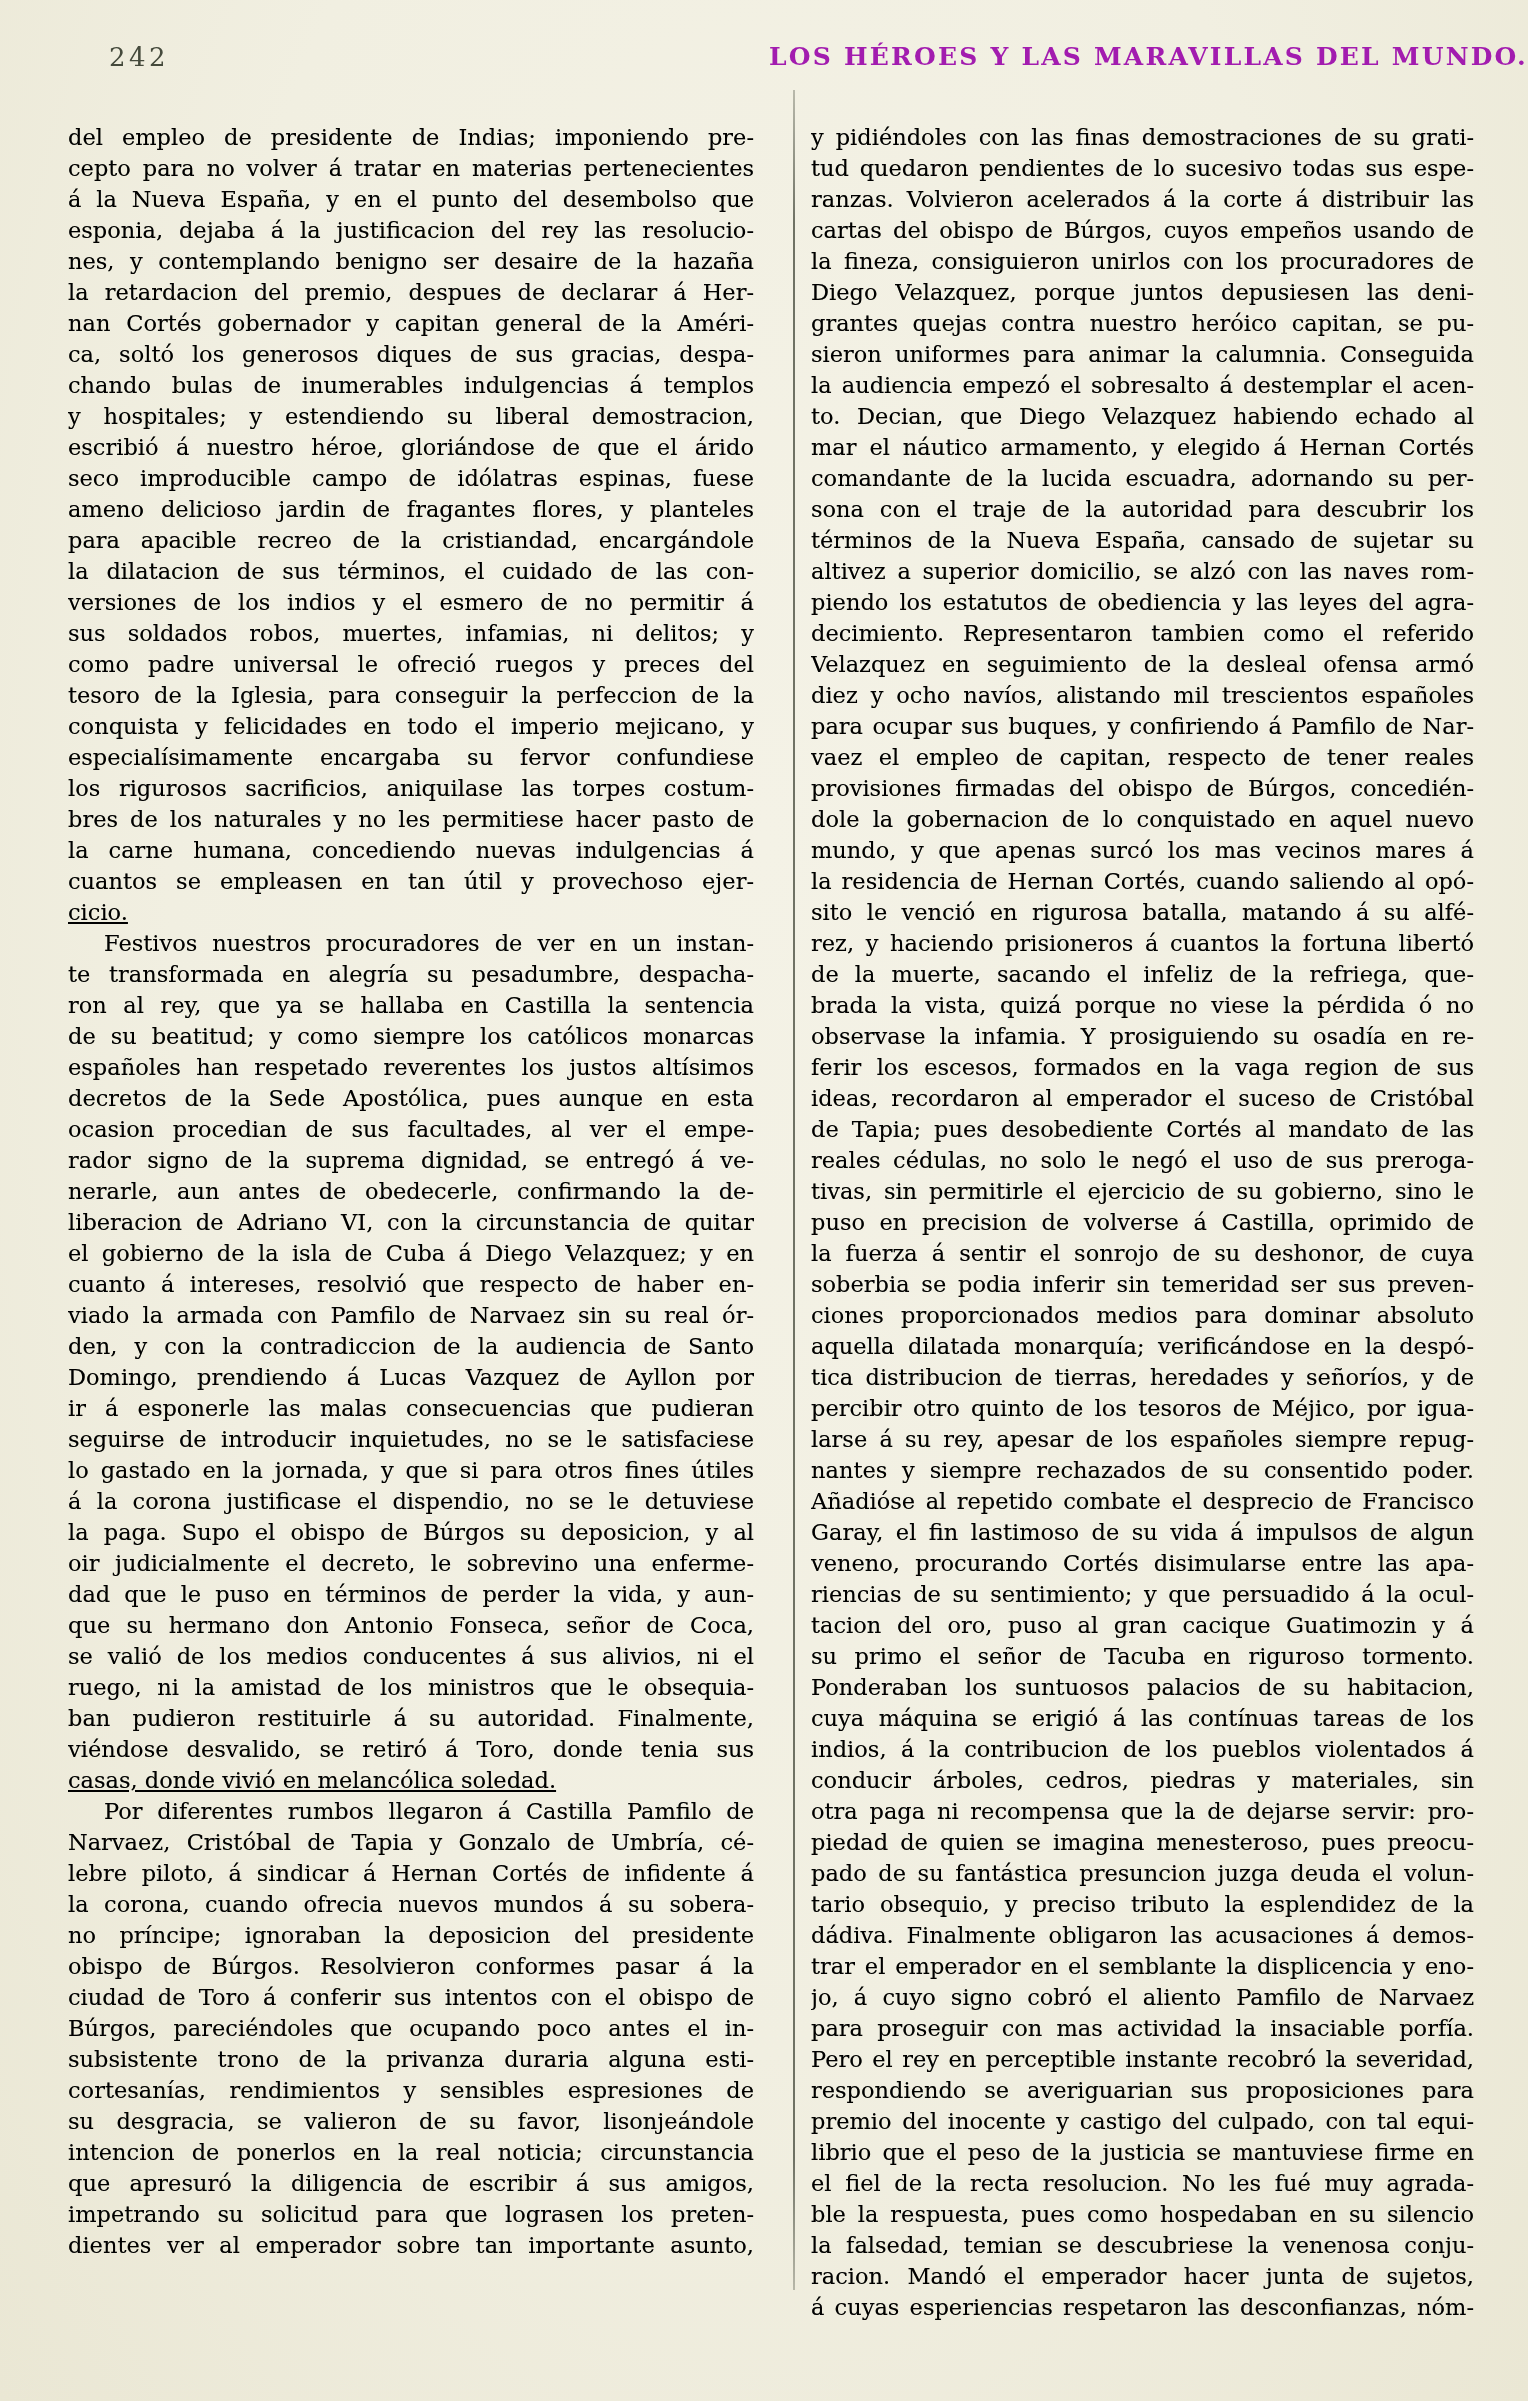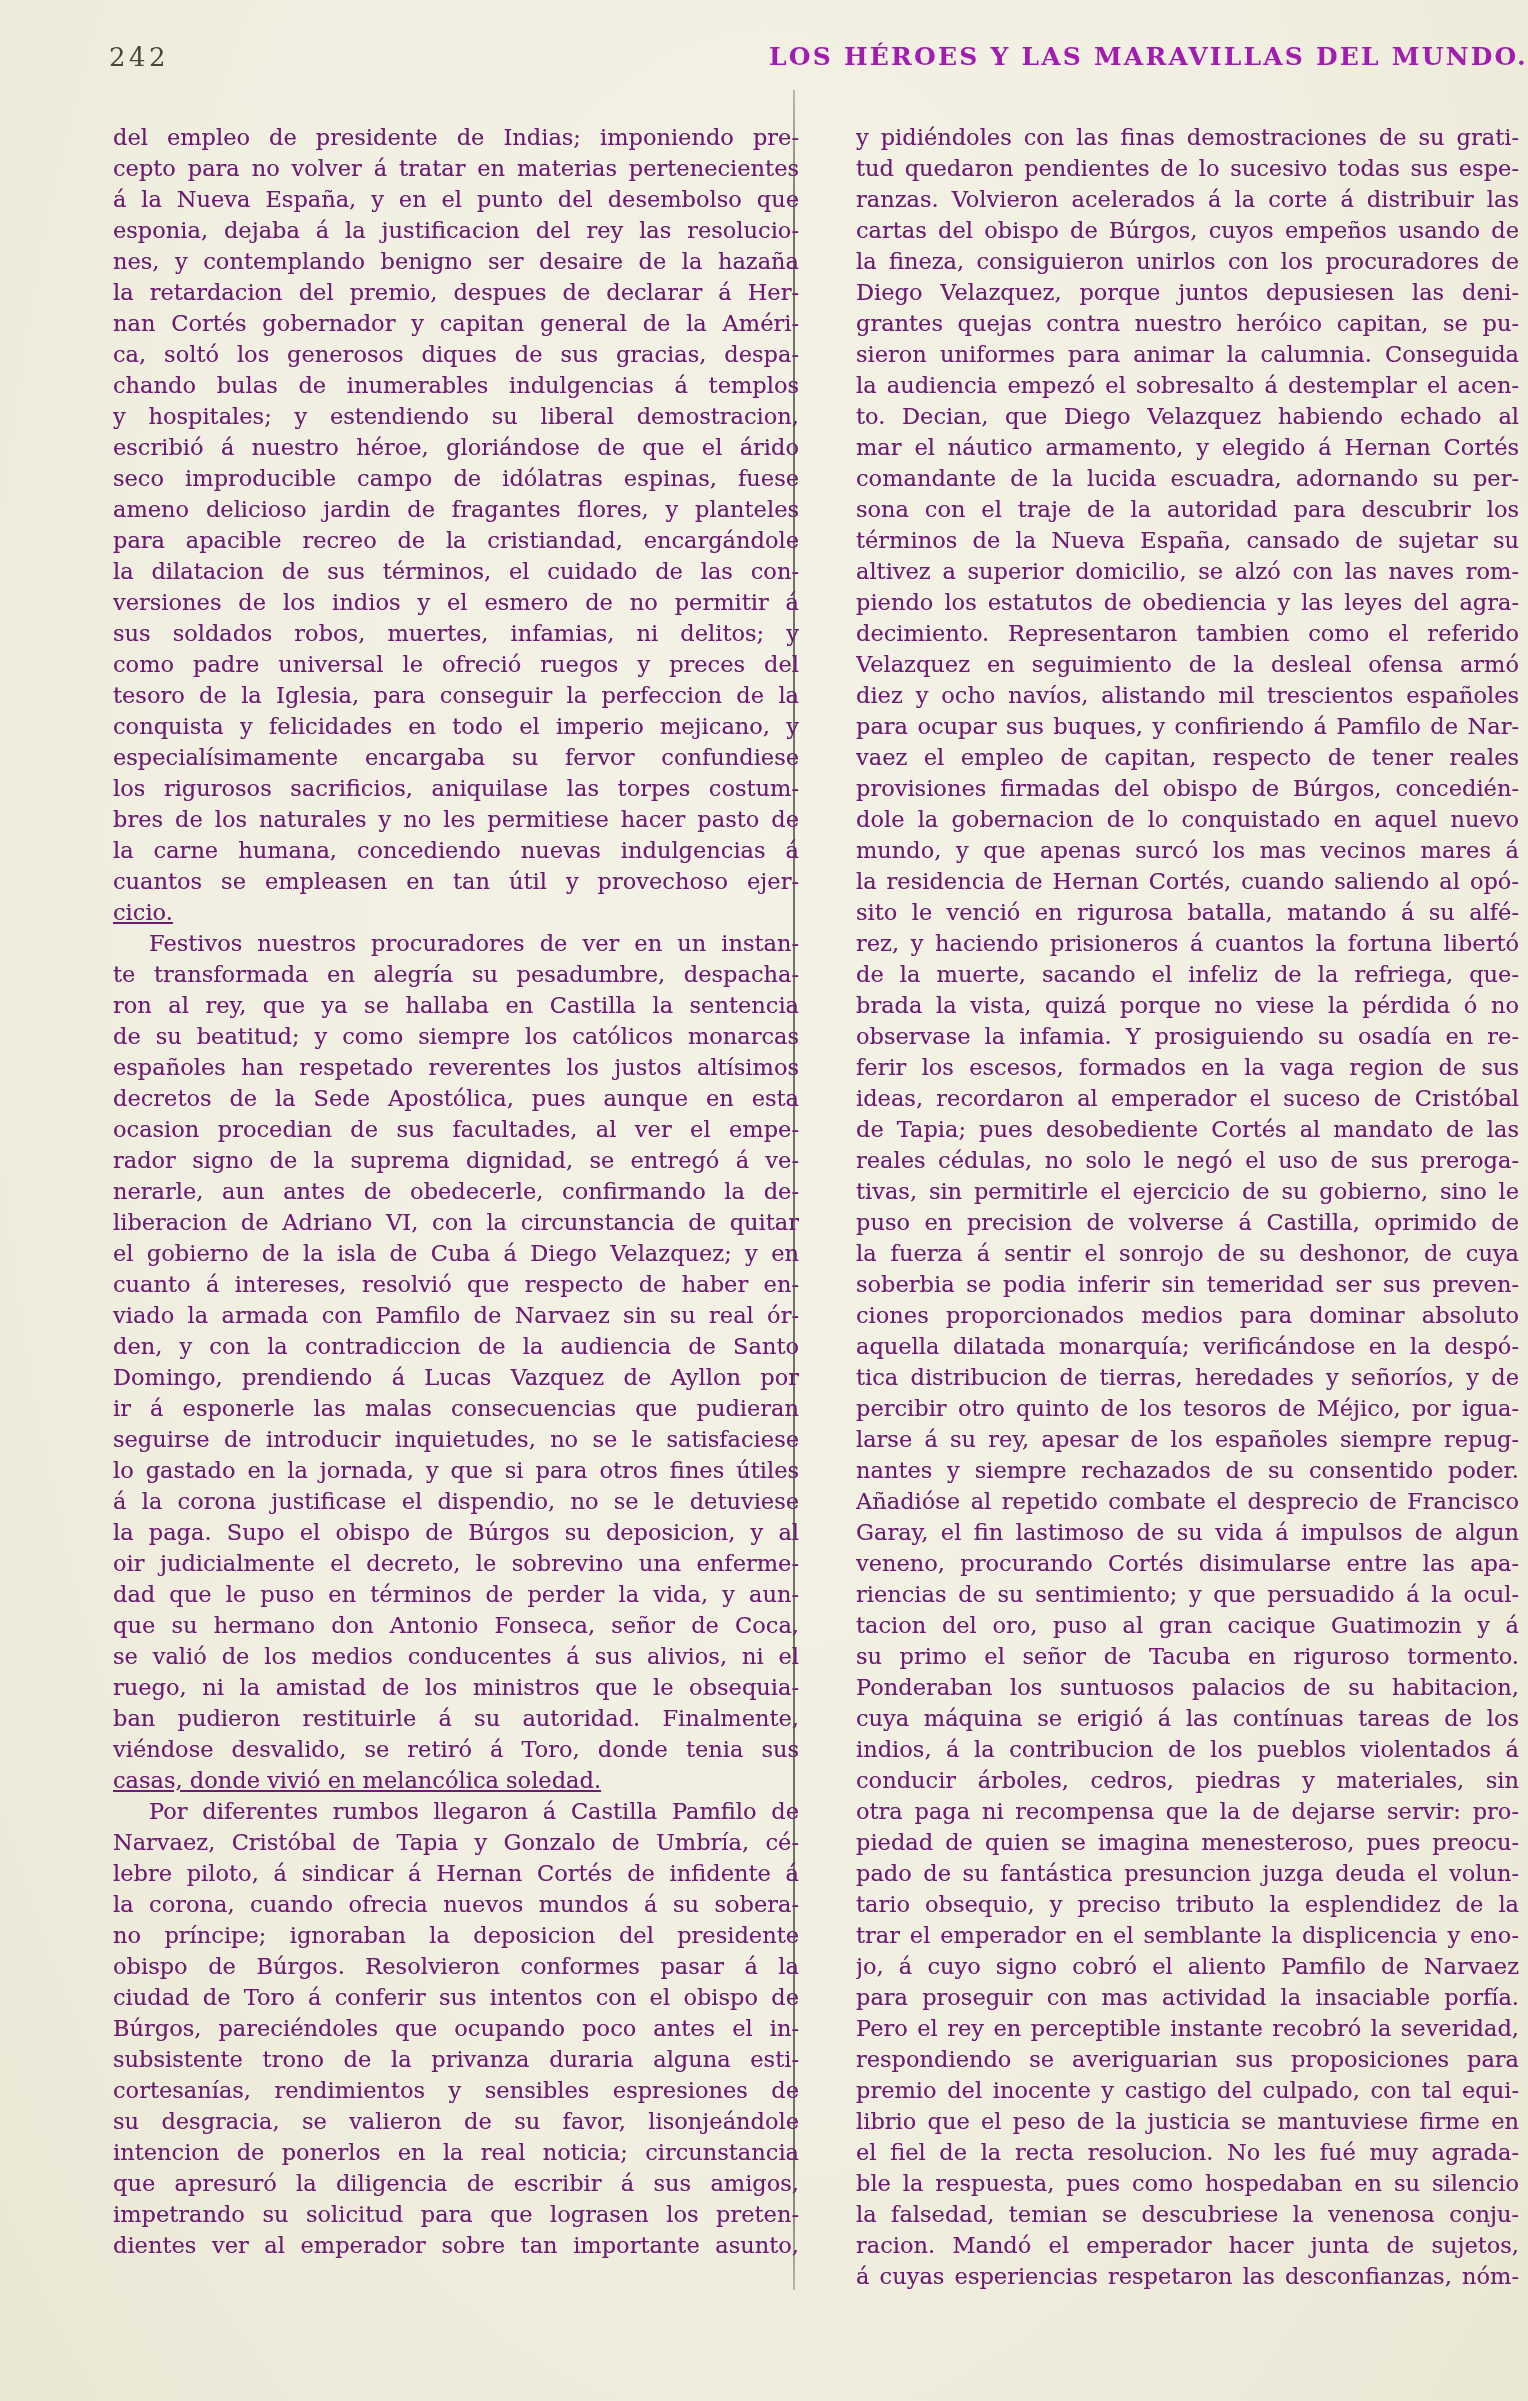--- a/index.html
+++ b/index.html
@@ -42,24 +42,23 @@
     position: absolute;
     left: 793px;
     top: 90px;
     width: 2.2px;
     height: 2200px;
     background: linear-gradient(to bottom, rgba(78,82,68,.35) 0%, rgba(78,82,68,.8) 6%, rgba(78,82,68,.8) 94%, rgba(78,82,68,.35) 100%);
   }
   .col {
     position: absolute;
     top: 122px;
-    color: #701a75;
+    color: #000000;
     font-size: 22.5px;
     text-shadow: 0 0 0.6px rgba(87,91,76,0.6);
-    margin-left: 45px;
   }
   .col-left  { left: 68px;  width: 686px; }
   .col-right { left: 811px; width: 663px; }
   .line {
     height: 31px;
     line-height: 31px;
     overflow: hidden;
     white-space: normal;
     text-align: justify;
     text-align-last: justify;
@@ -197,20 +196,21 @@
       <div class="line">tacion del oro, puso al gran cacique Guatimozin y á</div>
       <div class="line">su primo el señor de Tacuba en riguroso tormento.</div>
       <div class="line">Ponderaban los suntuosos palacios de su habitacion,</div>
       <div class="line">cuya máquina se erigió á las contínuas tareas de los</div>
       <div class="line">indios, á la contribucion de los pueblos violentados á</div>
       <div class="line">conducir árboles, cedros, piedras y materiales, sin</div>
       <div class="line">otra paga ni recompensa que la de dejarse servir: pro-</div>
       <div class="line">piedad de quien se imagina menesteroso, pues preocu-</div>
       <div class="line">pado de su fantástica presuncion juzga deuda el volun-</div>
       <div class="line">tario obsequio, y preciso tributo la esplendidez de la</div>
+      <div class="line">dádiva. Finalmente obligaron las acusaciones á demos-</div>
       <div class="line">trar el emperador en el semblante la displicencia y eno-</div>
       <div class="line">jo, á cuyo signo cobró el aliento Pamfilo de Narvaez</div>
       <div class="line">para proseguir con mas actividad la insaciable porfía.</div>
       <div class="line">Pero el rey en perceptible instante recobró la severidad,</div>
       <div class="line">respondiendo se averiguarian sus proposiciones para</div>
       <div class="line">premio del inocente y castigo del culpado, con tal equi-</div>
       <div class="line">librio que el peso de la justicia se mantuviese firme en</div>
       <div class="line">el fiel de la recta resolucion. No les fué muy agrada-</div>
       <div class="line">ble la respuesta, pues como hospedaban en su silencio</div>
       <div class="line">la falsedad, temian se descubriese la venenosa conju-</div>

